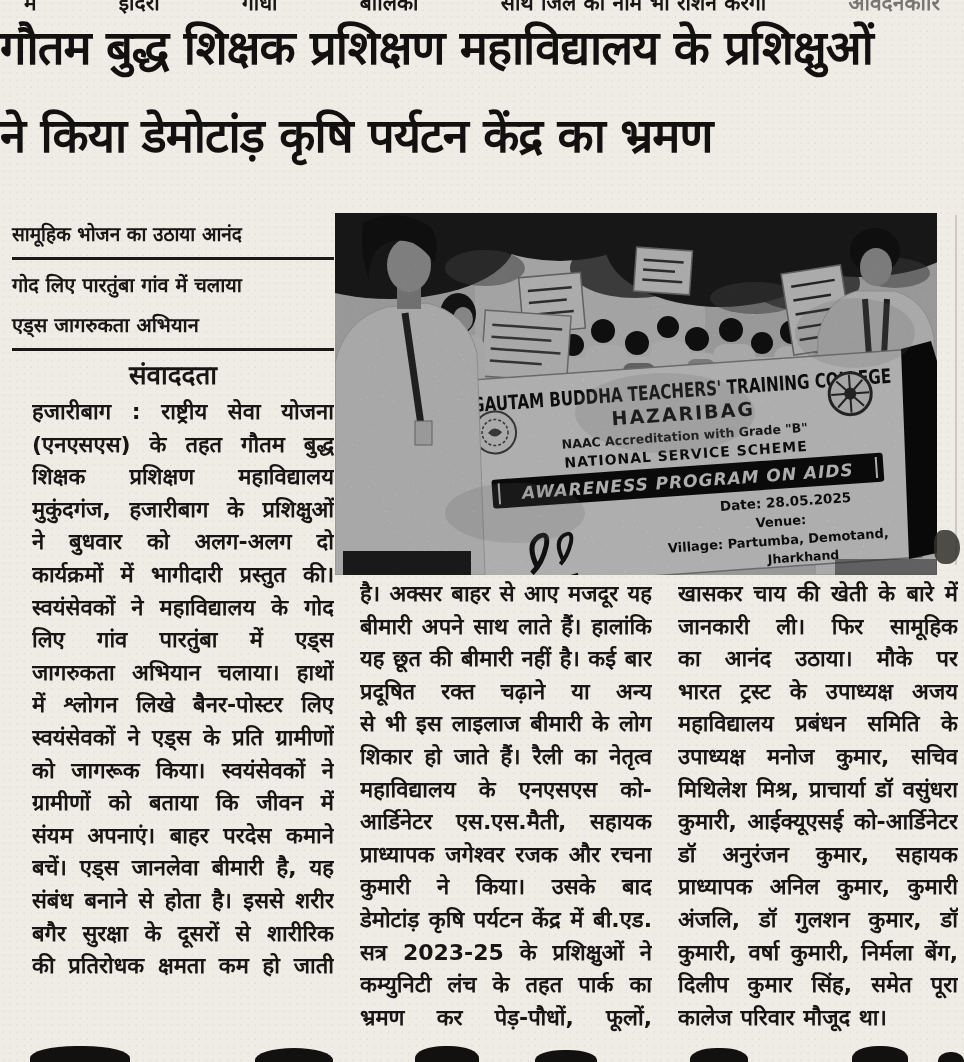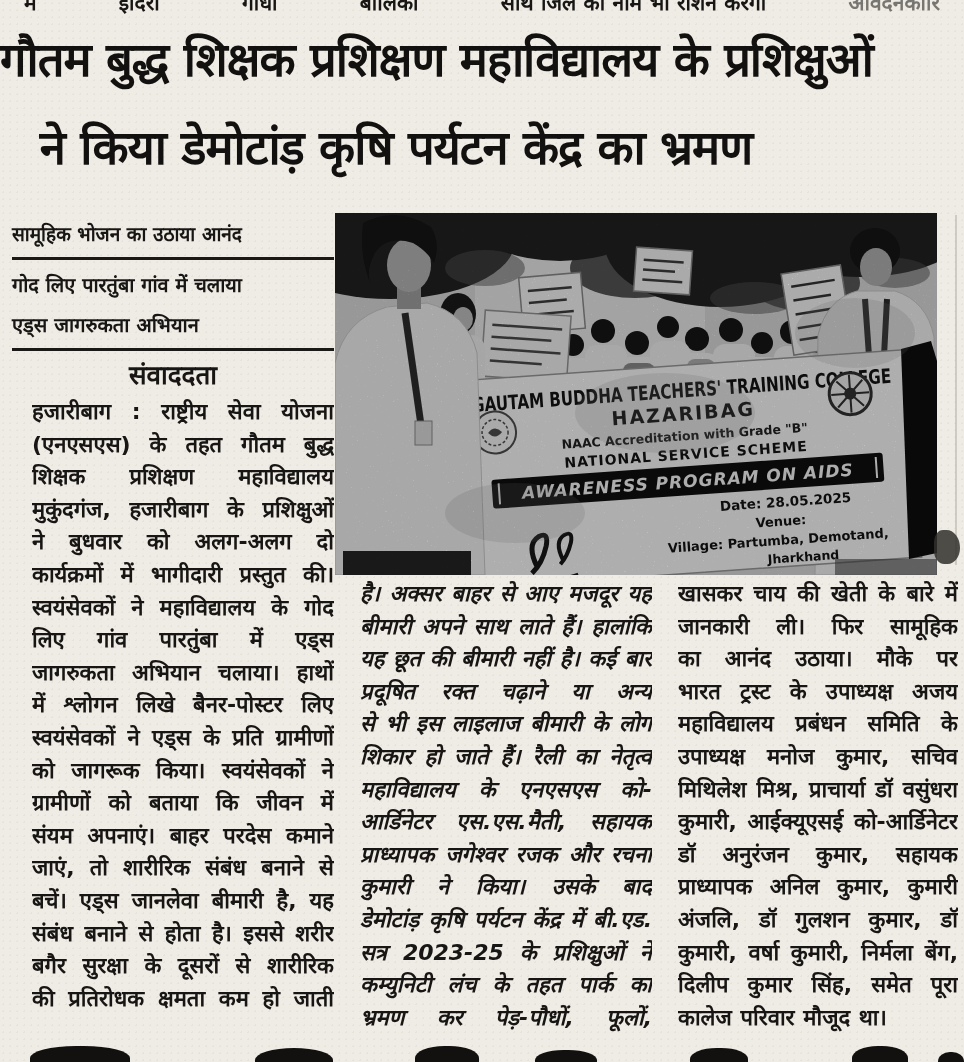--- a/index.html
+++ b/index.html
@@ -14,42 +14,42 @@
   
   .top-strip{
     position:absolute;top:-12px;left:0;width:964px;height:36px;overflow:hidden;
     display:flex;justify-content:space-between;align-items:flex-start;
     padding:0 24px;box-sizing:border-box;
     font-size:21px;font-weight:700;white-space:nowrap;
   }
   .top-strip .frag{display:inline-block;}
   .top-strip .frag:nth-child(n+6){opacity:.55;}
   
-  .headline{position:absolute;top:16px;left:0;width:792px;text-align:center;}
+  .headline{position:absolute;top:4px;left:0;width:792px;text-align:left;}
   .headline .hl{
     display:inline-block;white-space:nowrap;
     font-size:47px;line-height:88px;font-weight:700;color:#131110;
     letter-spacing:-1px;
   }
   
   .col{position:absolute;box-sizing:border-box;}
   .left-col{left:12px;top:214px;width:322px;}
   .subhead{
     font-size:20px;line-height:40px;font-weight:700;white-space:nowrap;
   }
   .fit{display:inline-block;white-space:nowrap;}
   .rule{border-bottom:3px solid #1b1916;margin:3px 0 5px 0;}
   .byline{text-align:center;font-size:26px;font-weight:700;line-height:38px;margin:0 0 2px 0;}
   .bodytext .line{
     font-size:22px;line-height:32.6px;height:32.6px;overflow:hidden;
     font-weight:700;text-align:justify;text-align-last:justify;
     word-spacing:1px;
     margin-left:20px;
   }
-  .mid-col{left:340px;top:578px;width:312px;font-style:italic;}
+  .mid-col{left:340px;top:578px;width:312px;}
   .right-col{left:658px;top:578px;width:300px;}
   .right-col .line:last-child{text-align-last:left;}
   
   .photo-wrap{
     position:absolute;left:335px;top:213px;width:602px;height:362px;
     filter:grayscale(1) contrast(1.05);
   }
   .photo-wrap svg{display:block;}
   
   .v-line{position:absolute;left:955px;top:215px;width:2px;height:350px;background:#b9b4aa;opacity:.6;}
@@ -104,21 +104,20 @@
         <div class="line">ने बुधवार को अलग-अलग दो</div>
         <div class="line">कार्यक्रमों में भागीदारी प्रस्तुत की।</div>
         <div class="line">स्वयंसेवकों ने महाविद्यालय के गोद</div>
         <div class="line">लिए गांव पारतुंबा में एड्स</div>
         <div class="line">जागरुकता अभियान चलाया। हाथों</div>
         <div class="line">में श्लोगन लिखे बैनर-पोस्टर लिए</div>
         <div class="line">स्वयंसेवकों ने एड्स के प्रति ग्रामीणों</div>
         <div class="line">को जागरूक किया। स्वयंसेवकों ने</div>
         <div class="line">ग्रामीणों को बताया कि जीवन में</div>
         <div class="line">संयम अपनाएं। बाहर परदेस कमाने</div>
-        <div class="line">जाएं, तो शारीरिक संबंध बनाने से</div>
         <div class="line">बचें। एड्स जानलेवा बीमारी है, यह</div>
         <div class="line">संबंध बनाने से होता है। इससे शरीर</div>
         <div class="line">बगैर सुरक्षा के दूसरों से शारीरिक</div>
         <div class="line">की प्रतिरोधक क्षमता कम हो जाती</div>
       </div>
   </div>
 
   <div class="photo-wrap">
     <svg width="602" height="362" viewBox="0 0 602 362" xmlns="http://www.w3.org/2000/svg">
       <defs>

